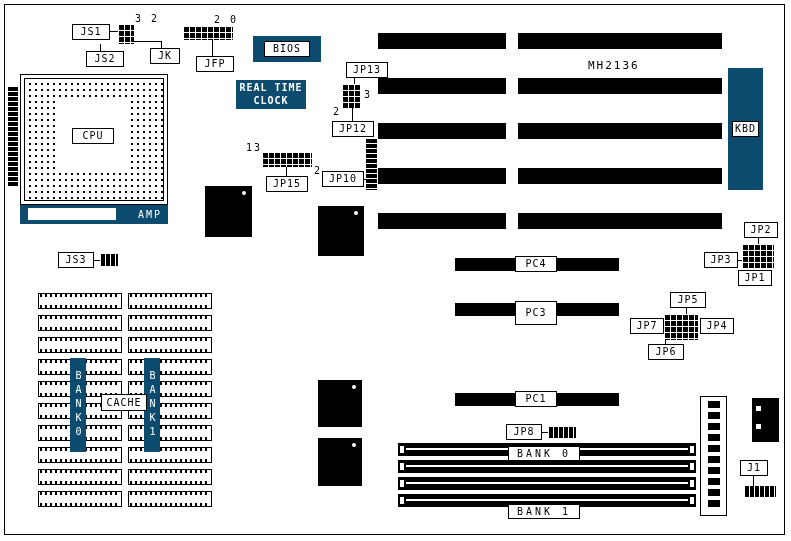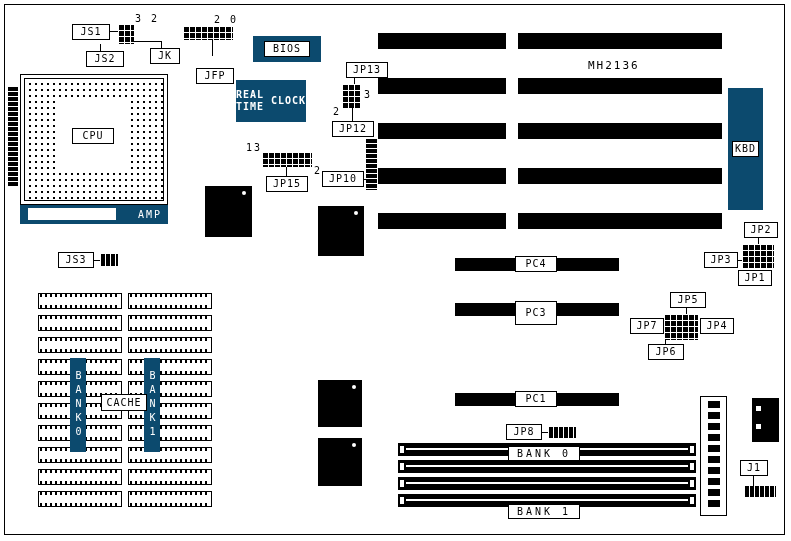--- a/index.html
+++ b/index.html
@@ -51,26 +51,26 @@
     <span style="position:absolute;right:6px;top:4px;color:#fff;font-size:10px;letter-spacing:2px">AMP</span>
   </div>
 
   <div class="lbl" style="left:72px;top:24px;width:38px;height:16px">JS1</div>
   <div class="gridc" style="left:118px;top:24px;width:16px;height:20px"></div>
   <div class="num" style="left:135px;top:14px">3 2</div>
   <div class="lbl" style="left:86px;top:51px;width:38px;height:16px">JS2</div>
   <div class="lbl" style="left:150px;top:48px;width:30px;height:16px">JK</div>
   <div class="gridc" style="left:183px;top:26px;width:50px;height:14px"></div>
   <div class="num" style="left:214px;top:15px">2 0</div>
-  <div class="lbl" style="left:196px;top:68px;width:38px;height:16px">JFP</div>
+  <div class="lbl" style="left:196px;top:56px;width:38px;height:16px">JFP</div>
 
   <div class="blk flexc" style="left:253px;top:36px;width:68px;height:26px">
     <div class="lbl inl" style="width:46px;height:16px">BIOS</div>
   </div>
-  <div class="blk flexc" style="left:236px;top:80px;width:70px;height:42px;flex-direction:row">
+  <div class="blk flexc" style="left:236px;top:80px;width:70px;height:29px;flex-direction:column">
     <span class="wtxt">REAL TIME</span>
     <span class="wtxt">CLOCK</span>
   </div>
 
   <div class="lbl" style="left:346px;top:62px;width:42px;height:16px">JP13</div>
   <div class="gridc" style="left:342px;top:84px;width:19px;height:24px"></div>
   <div class="num" style="left:364px;top:90px">3</div>
   <div class="num" style="left:333px;top:107px">2</div>
   <div class="lbl" style="left:332px;top:121px;width:42px;height:16px">JP12</div>
   <div class="pinv" style="left:366px;top:138px;width:11px;height:52px"></div>
@@ -85,21 +85,21 @@
   <div class="isa" style="left:378px;top:78px;width:128px;height:16px"></div>
   <div class="isa" style="left:518px;top:78px;width:204px;height:16px"></div>
   <div class="isa" style="left:378px;top:123px;width:128px;height:16px"></div>
   <div class="isa" style="left:518px;top:123px;width:204px;height:16px"></div>
   <div class="isa" style="left:378px;top:168px;width:128px;height:16px"></div>
   <div class="isa" style="left:518px;top:168px;width:204px;height:16px"></div>
   <div class="isa" style="left:378px;top:213px;width:128px;height:16px"></div>
   <div class="isa" style="left:518px;top:213px;width:204px;height:16px"></div>
   <div class="num" style="left:588px;top:60px;font-size:11px">MH2136</div>
 
-  <div class="blk flexc" style="left:728px;top:88px;width:35px;height:122px">
+  <div class="blk flexc" style="left:728px;top:68px;width:35px;height:122px">
     <div class="lbl inl" style="height:16px">KBD</div>
   </div>
 
   <div class="lbl" style="left:744px;top:222px;width:34px;height:16px">JP2</div>
   <div class="gridc" style="left:742px;top:244px;width:32px;height:24px"></div>
   <div class="lbl" style="left:704px;top:252px;width:34px;height:16px">JP3</div>
   <div class="lbl" style="left:738px;top:270px;width:34px;height:16px">JP1</div>
 
   <div class="isa" style="left:455px;top:258px;width:164px;height:13px">
     <div class="lbl" style="left:60px;top:-2px;width:42px;height:16px">PC4</div>

